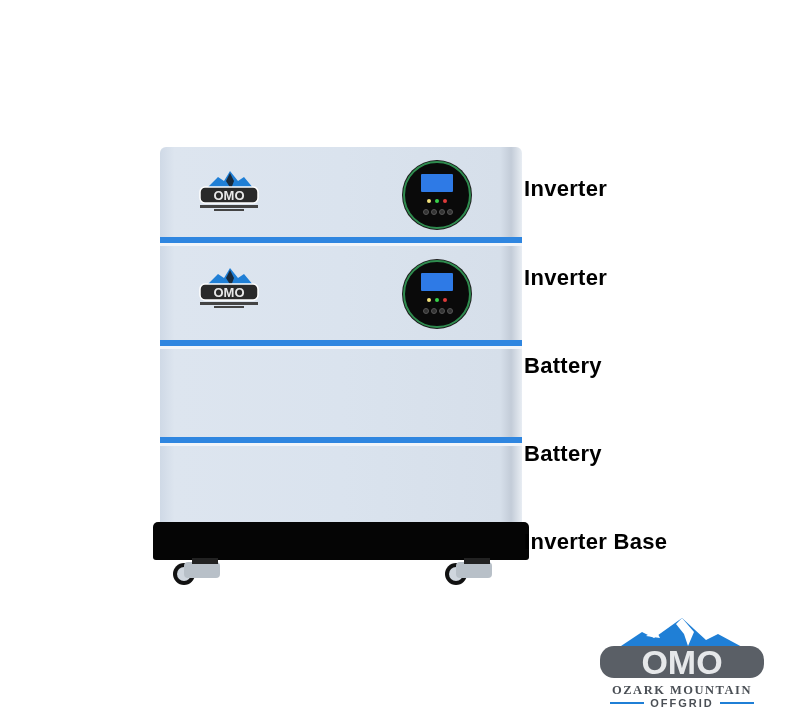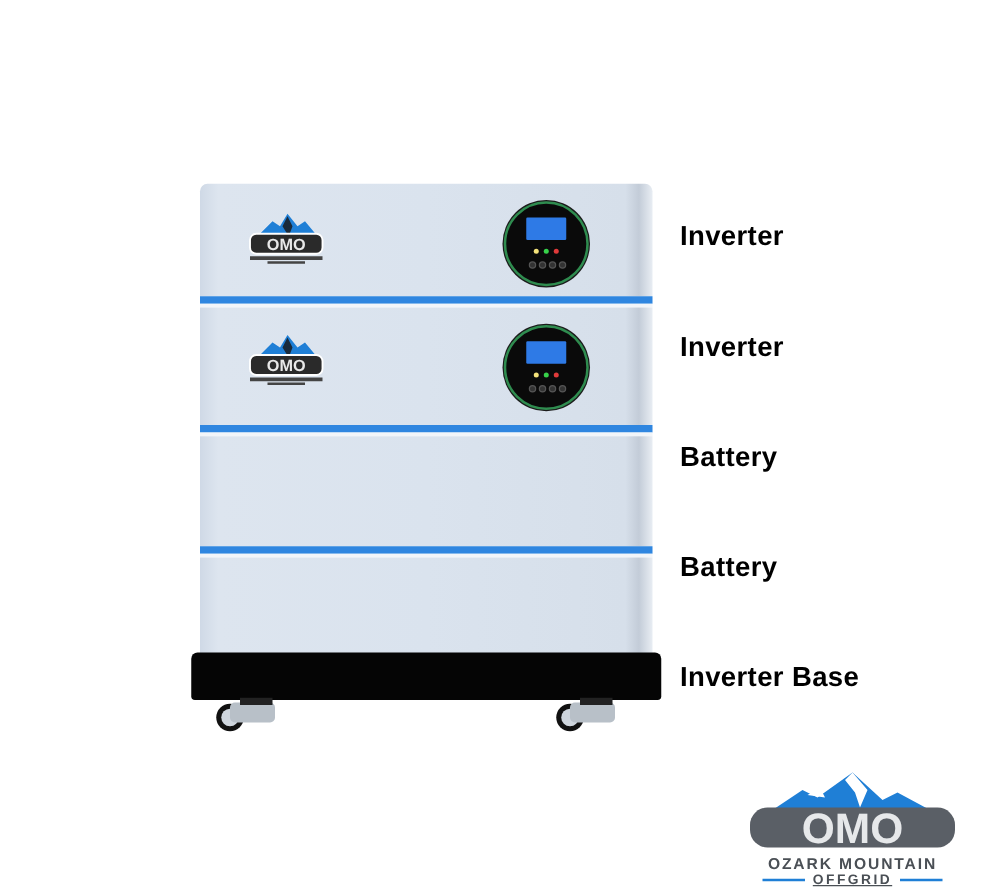--- a/index.html
+++ b/index.html
@@ -4,21 +4,21 @@
 <style>
   html,body{margin:0;padding:0;background:#fff;}
   body{width:800px;height:717px;position:relative;overflow:hidden;font-family:"Liberation Sans",sans-serif;}
   .stack{position:absolute;left:160px;top:147px;width:362px;}
   .module{position:absolute;left:0;width:362px;background:linear-gradient(90deg,#cfd9e6 0%,#dde5ef 4%,#dae3ee 50%,#d6dfea 94%,#c3ccd8 97%,#e8edf3 100%);}
   .module.first{border-radius:6px 6px 0 0;}
   .strip{position:absolute;left:0;width:362px;height:6px;background:#2f86e0;}
   .seam{position:absolute;left:0;width:362px;height:3px;background:#f2f5f9;}
   .base{position:absolute;left:153px;top:522px;width:376px;height:38px;background:#050505;border-radius:5px 5px 3px 3px;}
   .wheel{position:absolute;width:52px;height:28px;}
-  .label{position:absolute;left:544px;font-weight:bold;font-size:22px;color:#000;letter-spacing:0.3px;}
+  .label{position:absolute;left:524px;font-weight:bold;font-size:22px;color:#000;letter-spacing:0.3px;}
   .panel{position:absolute;width:64px;height:64px;border-radius:50%;background:#0a0a0a;border:2px solid #2f8c4f;box-shadow:0 0 0 1px #1b1b1b;}
   .screen{position:absolute;left:16px;top:11px;width:32px;height:18px;background:#2e7ae6;border-radius:1px;}
   .led{position:absolute;top:36px;width:4px;height:4px;border-radius:50%;}
   .btn{position:absolute;top:46px;width:4px;height:4px;border-radius:50%;background:#333;border:1px solid #555;}
   .logo-small{position:absolute;width:66px;height:46px;}
 </style>
 </head>
 <body>
 
 <div>
@@ -100,19 +100,19 @@
 <div class="label" style="top:529px;">Inverter Base</div>
 
 <div style="position:absolute;left:594px;top:616px;width:176px;height:90px;">
   <svg width="176" height="64" viewBox="0 0 176 64">
     <polygon points="24,32 48,16 60,22 88,2 112,24 124,18 150,32" fill="#1f7fd6"></polygon>
     <polygon points="82,8 88,2 100,16 94,30 90,18" fill="#ffffff"></polygon>
     <polygon points="52,20 62,14 66,22" fill="#ffffff"></polygon>
     <rect x="6" y="30" width="164" height="32" rx="14" fill="#5a5f66"></rect>
     <text x="88" y="58" font-size="34" font-weight="bold" text-anchor="middle" fill="#e6e8ea" font-family="Liberation Sans, sans-serif">OMO</text>
   </svg>
-  <div style="font-size:12.5px;color:#4a4f55;letter-spacing:1.5px;text-align:center;font-weight:bold;line-height:13px;">OZARK MOUNTAIN</div>
+  <div style="font-size:12.5px;color:#4a4f55;letter-spacing:1.5px;text-align:center;font-weight:bold;line-height:13px;font-family:Liberation Serif, serif;">OZARK MOUNTAIN</div>
   <div style="display:flex;align-items:center;justify-content:center;gap:6px;">
     <span style="display:inline-block;width:34px;height:1.5px;background:#1f7fd6;"></span>
-    <span style="font-size:11px;color:#4a4f55;letter-spacing:2px;font-weight:bold;line-height:12px;text-decoration:underline;">OFFGRID</span>
+    <span style="font-size:11px;color:#4a4f55;letter-spacing:2px;font-weight:bold;line-height:12px;">OFFGRID</span>
     <span style="display:inline-block;width:34px;height:1.5px;background:#1f7fd6;"></span>
   </div>
 </div>
 
 </body></html>

